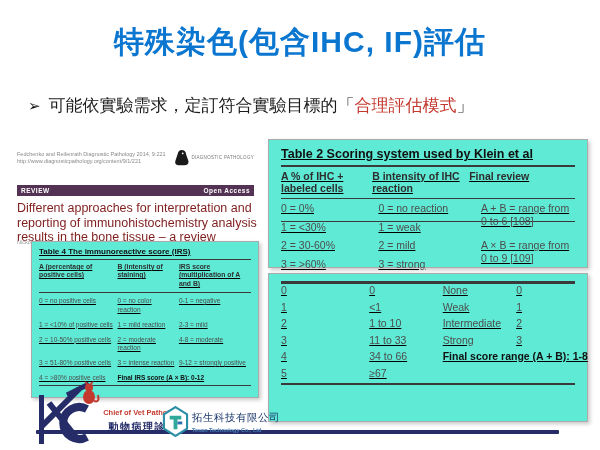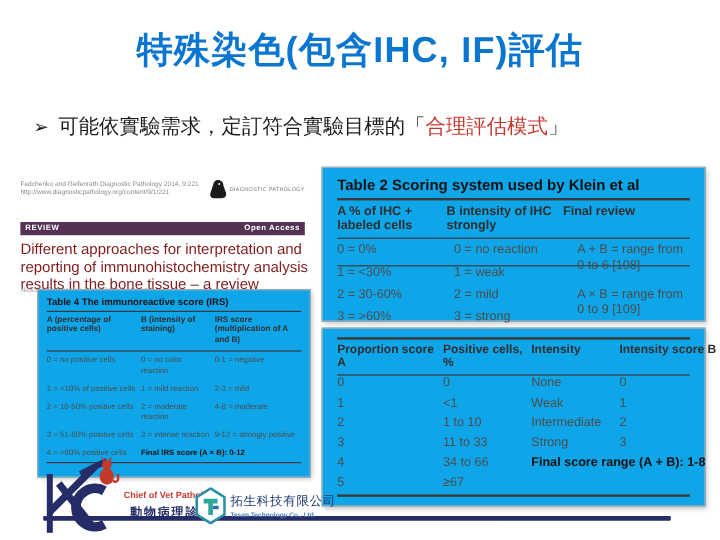--- a/index.html
+++ b/index.html
@@ -25,22 +25,22 @@
   .journal-logo .jname{font-size:4.5px;color:#777;letter-spacing:.3px;}
   .banner{
     position:absolute;left:4px;top:42px;width:237px;height:11px;
     background:var(--banner-purple,#533253);color:#fff;display:flex;
     justify-content:space-between;align-items:center;padding:0 4px;box-sizing:border-box;
     font-size:6.5px;font-weight:bold;letter-spacing:.5px;
   }
   .paper-title{position:absolute;left:4px;top:58px;width:240px;font-size:12.5px;line-height:1.17;color:#7f1d1d;}
   .paper-authors{position:absolute;left:4px;top:96px;font-size:5.5px;color:#9a9a9a;}
   
-  .tbox{position:absolute;background:#0ea5e9;border:1px solid #ababab;box-sizing:border-box;
-        box-shadow:2px 2px 4px rgba(0,0,0,.22);}
+  .tbox{position:absolute;background:#5eead4;border:1px solid #ababab;box-sizing:border-box;
+        box-shadow:2px 2px 4px rgba(0,0,0,.22);text-decoration:underline;}
   .t-title{font-weight:bold;color:#111;}
   .rule{background:#3a3a3a;height:1.5px;}
   .rule.thin{height:1px;}
   .hdr{font-weight:bold;color:#2e2e2e;}
   .cells{color:#4d4d4d;}
   
   #table4-box{left:31px;top:241px;width:228px;height:157px;padding:5px 7px;}
   #table4-box .t-title{font-size:8px;padding-bottom:3px;}
   .t4-row{display:flex;}
   .t4-c1{width:37%;padding-right:3px;box-sizing:border-box;}
@@ -149,21 +149,21 @@
       <div class="t4-final">Final IRS score (A × B): 0-12</div>
     </div>
     <div class="rule thin"></div>
   </div>
 
   <div class="tbox" id="table2-box">
     <div class="t-title">Table 2 Scoring system used by Klein et al</div>
     <div class="rule"></div>
     <div class="t2-hdr">
       <div class="t2-c1 hdr">A % of IHC + labeled cells</div>
-      <div class="t2-c2 hdr">B intensity of IHC strongly</div>
+      <div class="t2-c2 hdr">B intensity of IHC reaction</div>
       <div class="t2-c3 hdr">Final review</div>
     </div>
     <div class="rule"></div>
     <div class="t2-body cells">
       <div class="t2-c1">
         <div>0 = 0%</div>
         <div>1 = &lt;30%</div>
         <div>2 = 30-60%</div>
         <div>3 = &gt;60%</div>
       </div>
@@ -176,26 +176,20 @@
       <div class="t2-c3">
         <div class="tall">A + B = range from 0 to 6 [108]</div>
         <div class="tall">A × B = range from 0 to 9 [109]</div>
       </div>
     </div>
     <div class="rule"></div>
   </div>
 
   <div class="tbox" id="table3-box">
     <div class="rule"></div>
-    <div class="t3-row">
-      <div class="t3-c1 hdr">Proportion score A</div>
-      <div class="t3-c2 hdr">Positive cells, %</div>
-      <div class="t3-c3 hdr">Intensity</div>
-      <div class="t3-c4 hdr">Intensity score B</div>
-    </div>
     <div class="rule"></div>
     <div class="t3-row body">
       <div class="t3-c1">0</div>
       <div class="t3-c2">0</div>
       <div class="t3-c3">None</div>
       <div class="t3-c4">0</div>
     </div>
     <div class="t3-row body">
       <div class="t3-c1">1</div>
       <div class="t3-c2">&lt;1</div>

